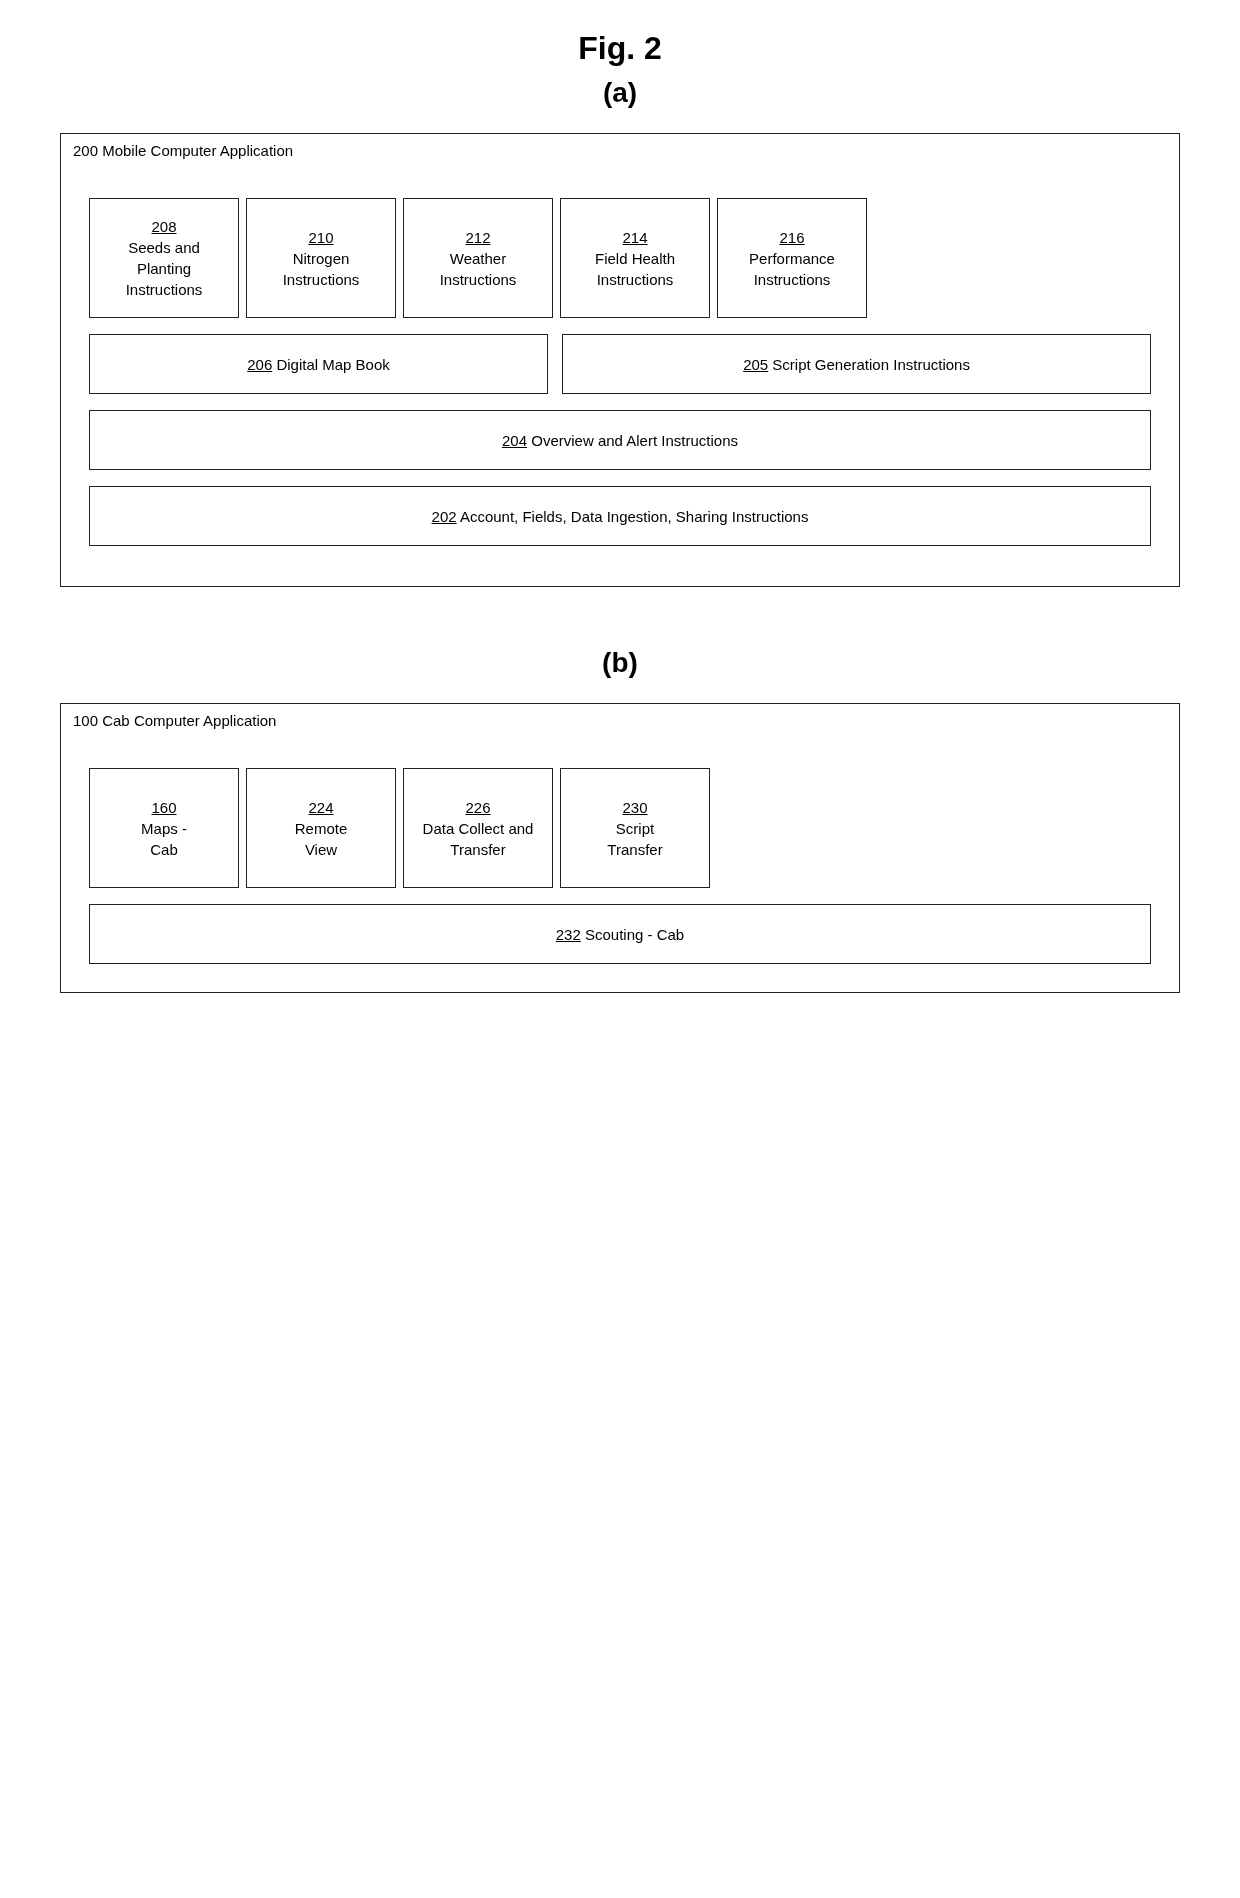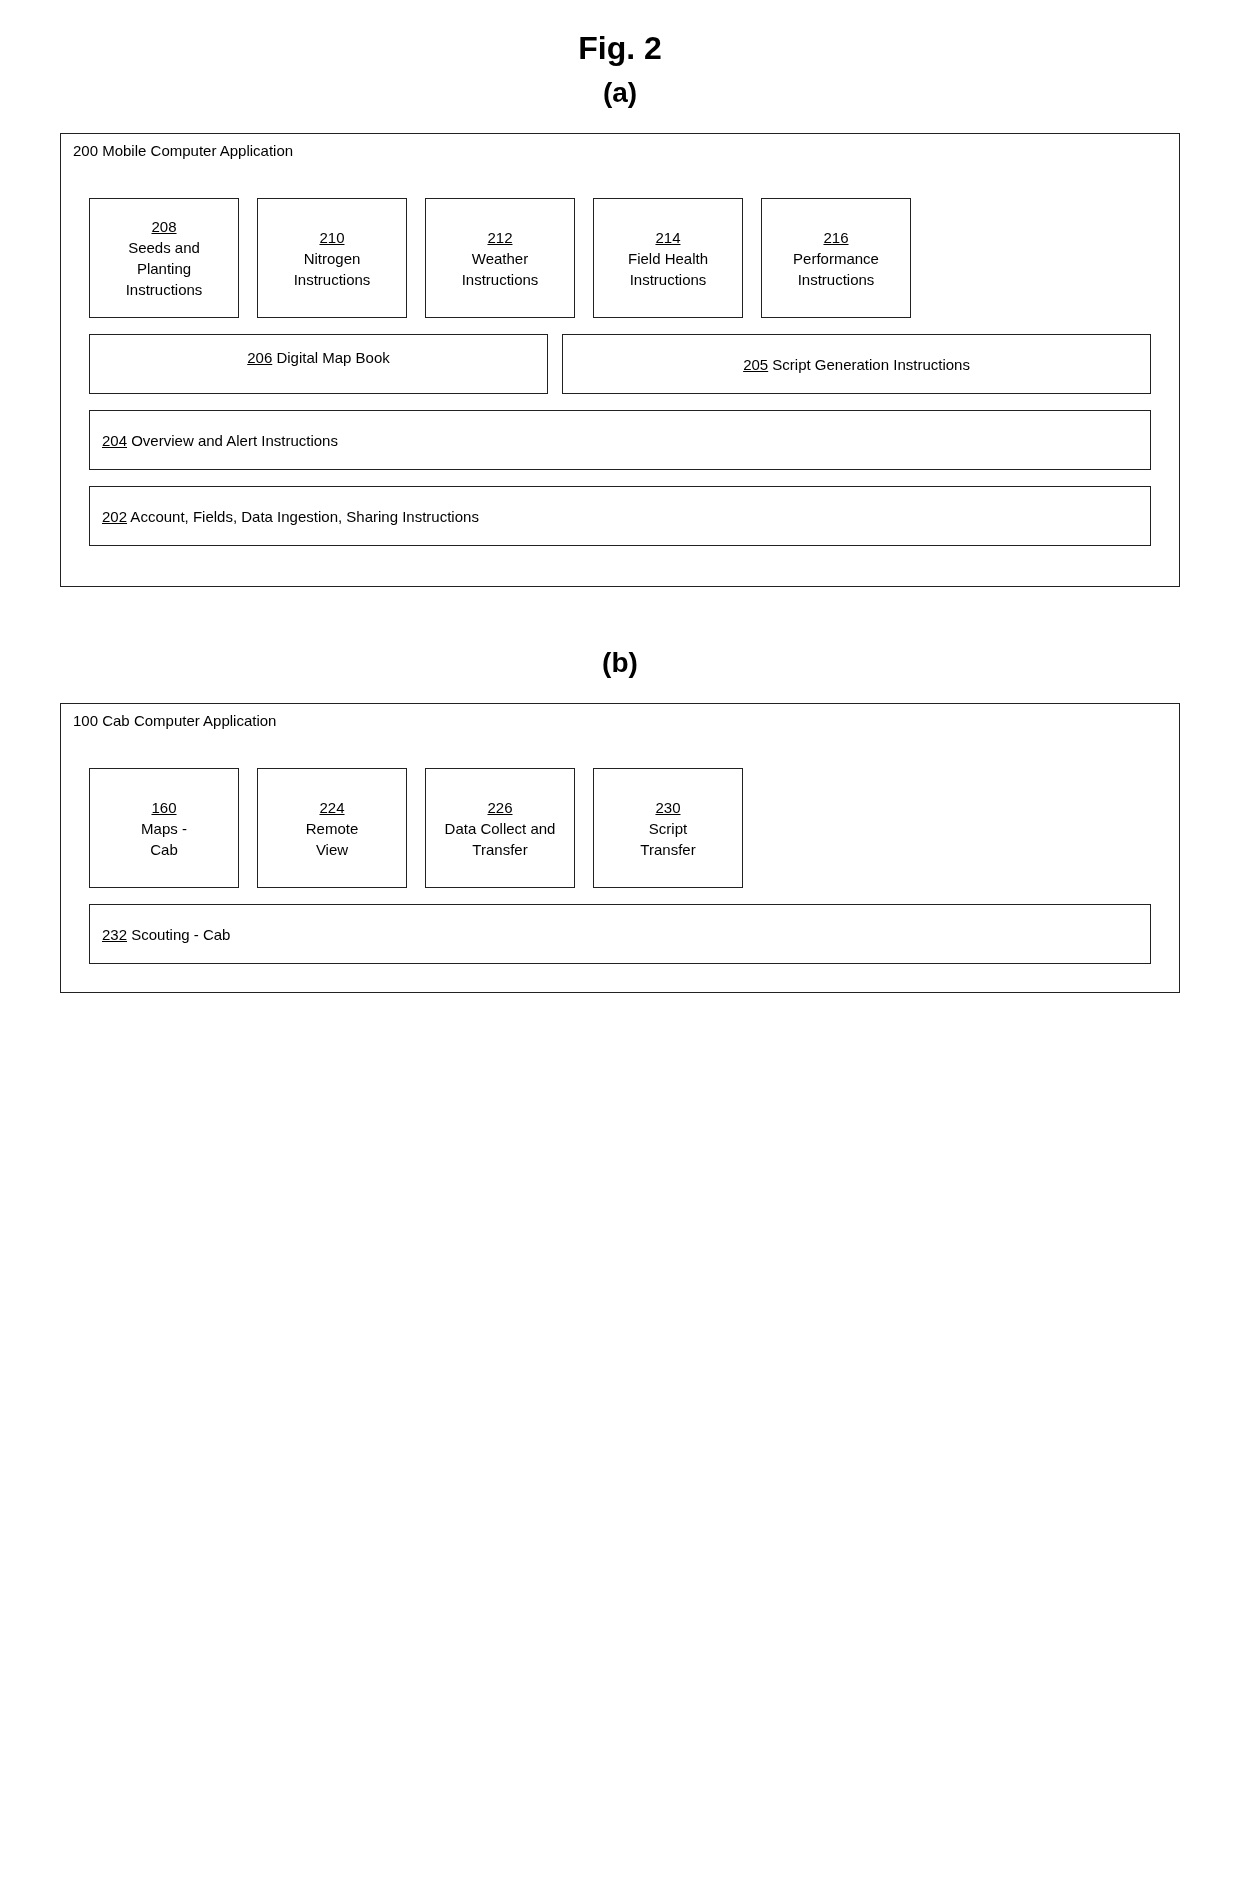--- a/index.html
+++ b/index.html
@@ -45,21 +45,21 @@
     .section-subtitle {
       font-size: 28px;
       font-weight: bold;
       text-align: center;
       margin-bottom: 24px;
     }
     
     .boxes-row {
       display: flex;
       flex-direction: row;
-      gap: 18px;
+      gap: 7px;
       margin-top: 36px;
       margin-bottom: 16px;
       justify-content: flex-start;
       align-items: center;
     }
     .box {
       border: 1.5px solid #222;
       padding: 14px 12px;
       display: flex;
       align-items: center;
@@ -76,21 +76,21 @@
       display: flex;
       flex-direction: row;
       gap: 14px;
       margin-bottom: 16px;
     }
     .mid-box-left {
       flex: 1;
       border: 1.5px solid #222;
       padding: 14px 12px;
       display: flex;
-      align-items: flex-start;
+      align-items: center;
       justify-content: center;
       text-align: center;
       font-size: 15px;
       min-height: 60px;
     }
     .mid-box-right {
       flex: 1.3;
       border: 1.5px solid #222;
       padding: 14px 12px;
       display: flex;
@@ -99,21 +99,21 @@
       text-align: left;
       font-size: 15px;
       min-height: 60px;
     }
     .full-row {
       width: 100%;
       border: 1.5px solid #222;
       padding: 14px 12px;
       display: flex;
       align-items: center;
-      justify-content: flex-start;
+      justify-content: center;
       text-align: center;
       font-size: 15px;
       min-height: 60px;
       margin-bottom: 16px;
     }
   </style>
 </head>
 <body>
 
 <div class="page-title">Fig. 2</div>

